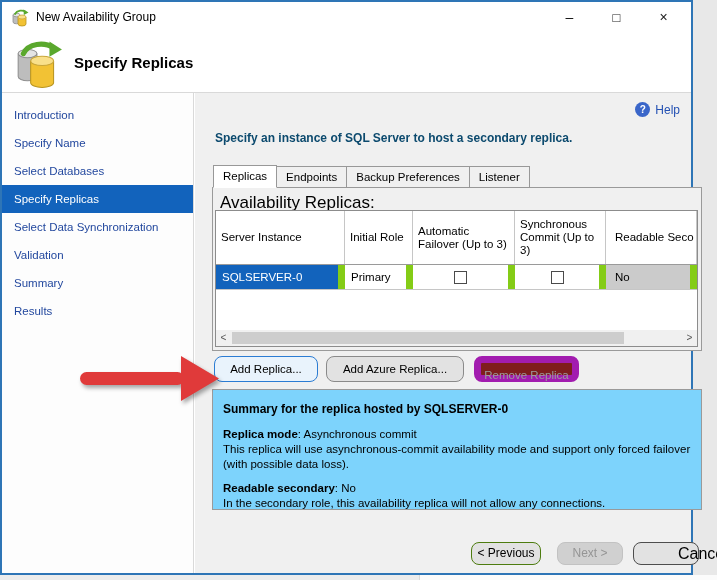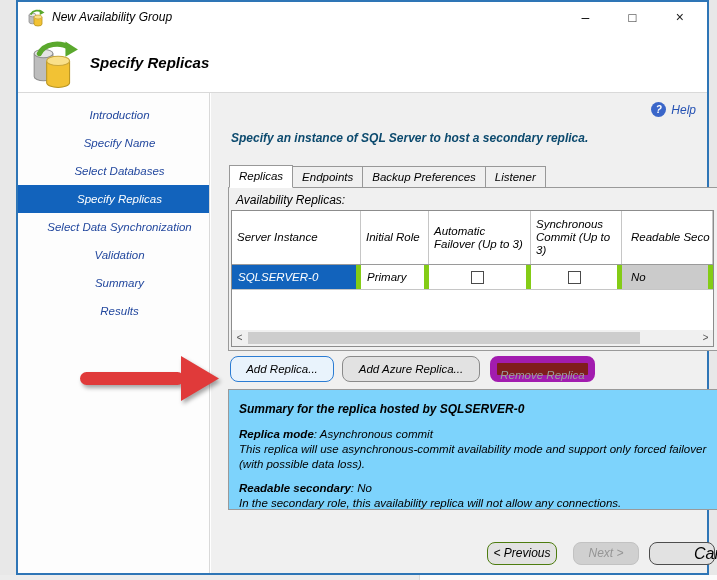--- a/index.html
+++ b/index.html
@@ -1,38 +1,38 @@
 <!DOCTYPE html>
 <html><head>
 <meta charset="utf-8">
 <style>
   * { margin:0; padding:0; box-sizing:border-box; }
   body { font-family:"Liberation Sans", sans-serif; background:#e8e8e8; }
   .screen { position:relative; width:717px; height:580px; overflow:hidden; background:#e8e8e8; }
 
-  .window { position:absolute; left:16px; top:0; width:693px; height:575px;
-            background:#ffffff; border:2px solid #2e75b6;font-style:italic; }
+  .window { position:absolute; left:0; top:0; width:693px; height:575px;
+            background:#ffffff; border:2px solid #2e75b6; }
 
   
   .titlebar { position:absolute; left:0; top:0; right:0; height:31px; background:#fff; }
   .titlebar .app-icon { position:absolute; left:9px; top:7px; width:18px; height:18px; }
   .titlebar .title { position:absolute; left:34px; top:0; line-height:31px; font-size:12px; color:#000; }
   .win-controls { position:absolute; right:4px; top:0; height:31px; display:flex; }
   .win-btn { width:47px; height:31px; text-align:center; line-height:31px; font-size:14px; color:#1a1a1a; }
   .win-btn.max { font-size:13px; }
 
   
   .header { position:absolute; left:0; top:31px; right:0; height:60px; background:#fff;
             border-bottom:1px solid #d9d9d9; }
   .header .big-icon { position:absolute; left:12px; top:7px; width:50px; height:48px; }
   .header .page-title { position:absolute; left:72px; top:21px; font-size:15px; font-weight:bold; color:#000; }
 
   
   .sidebar { position:absolute; left:0; top:91px; width:192px; bottom:0; background:#fdfdfd;
-             border-right:1px solid #d9d9d9; padding-top:8px;text-align:center; }
+             border-right:1px solid #d9d9d9; padding-top:8px; }
   .step { height:28px; line-height:28px; padding-left:12px; font-size:11.5px; color:#23489e;
           white-space:nowrap; }
   .step.selected { background:#1263bc; color:#ffffff; }
 
   
   .main { position:absolute; left:193px; top:91px; right:0; bottom:0; background:#f0f0f0; }
 
   .help { position:absolute; top:9px; right:11px; display:flex; align-items:center; gap:5px; }
   .help-icon { width:15px; height:15px; border-radius:50%; background:#3a66c9; color:#fff;
                font-size:10px; font-weight:bold; text-align:center; line-height:15px; }
@@ -44,30 +44,30 @@
   .tabstrip { position:absolute; left:18px; top:73px; height:22px; display:flex; z-index:2; }
   .tab { padding:0 9px; font-size:11.5px; line-height:20px; background:#f0f0f0;
          border:1px solid #989898; border-left:none; color:#000; }
   .tab:first-child { border-left:1px solid #989898; }
   .tab.active { background:#ffffff; border-bottom:1px solid #ffffff; line-height:21px; height:23px;
                 position:relative; top:-1px; }
 
   
   .frame1 { position:absolute; left:17px; top:94px; width:490px; height:164px;
             border:1px solid #9a9a9a; background:#f0f0f0; }
-  .grid-label { position:absolute; left:7px; top:5px; font-size:12px; color:#000;text-align:right; }
+  .grid-label { position:absolute; left:7px; top:5px; font-size:17px; color:#000;text-align:right; }
 
   .grid { position:absolute; left:2px; top:22px; right:3px; bottom:3px; background:#fff;
           border:1px solid #8c8c8c; display:flex; flex-direction:column; overflow:hidden; }
   .grid-header { display:flex; height:54px; border-bottom:1px solid #9a9a9a; background:#fff; }
   .gh-cell { display:flex; align-items:center; padding:2px 5px; font-size:11.5px; line-height:13px;
              border-right:1px solid #c6c6c6; color:#000; }
   .grid-row { display:flex; height:25px; border-bottom:1px solid #c6c6c6; background:#fff; }
   .gr-cell { display:flex; align-items:center; padding:4px 6px; font-size:11.5px;
-             border-right:5px solid #84cc16; color:#000; }
+             border-right:7px solid #84cc16; color:#000; }
   .c1 { width:129px; } .c2 { width:68px; } .c3 { width:102px; } .c4 { width:91px; }
   .c5 { flex:1; min-width:0; white-space:nowrap; overflow:hidden; padding-left:9px; }
   .cell-selected { background:#1263bc; color:#fff; }
   .cell-gray { background:#cbcbcb; }
   .checkbox { width:13px; height:13px; background:#fff; border:1px solid #4a4a4a; margin:auto; }
   .grid-filler { flex:1; background:#fff; }
 
   .hscroll { height:16px; background:#f0f0f0; display:flex; align-items:center; }
   .sb-arrow { width:15px; text-align:center; font-size:10px; color:#555; line-height:16px; }
   .sb-track { flex:1; position:relative; height:16px; }

